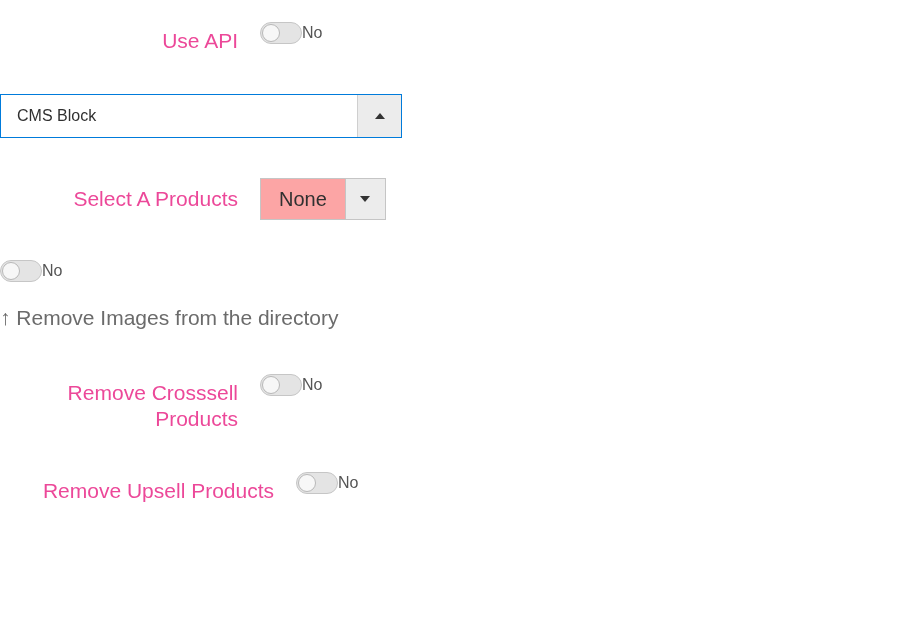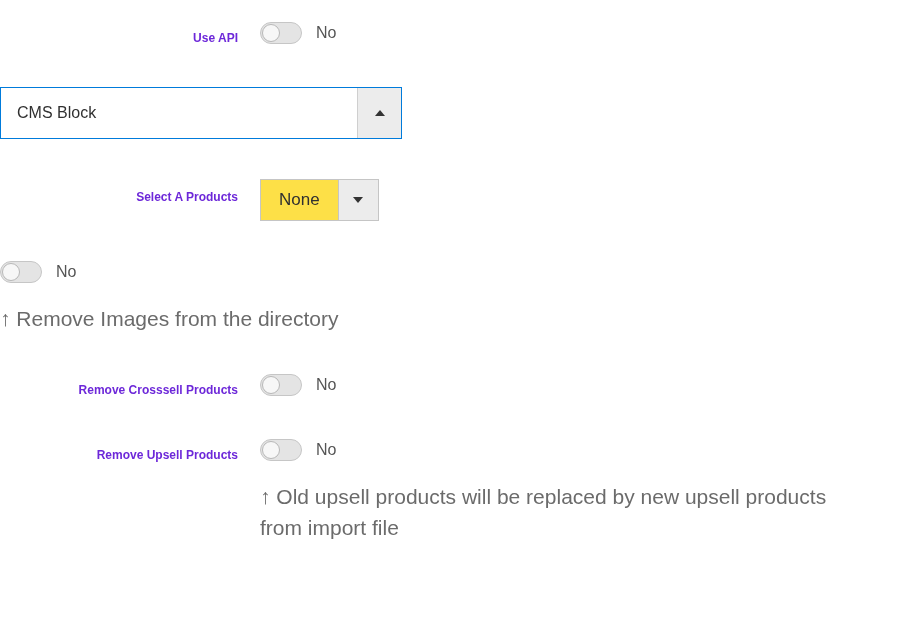--- a/index.html
+++ b/index.html
@@ -22,44 +22,43 @@
     margin-bottom: 38px;
   }
   .label-col {
     width: 260px;
     min-width: 260px;
     padding-right: 22px;
     text-align: right;
     padding-top: 8px;
   }
   .label-col .lbl {
-    font-weight: 700;
-    font-size: 12px;
-    color: #6d28d9;
+    font-weight: 400;
+    font-size: 21px;
+    color: #ec4899;
     line-height: 1.25;
     display: inline-block;
   }
   .required-mark {
     color: #e02b27;
     font-size: 15px;
     margin-left: 6px;
     position: relative;
     top: -2px;
   }
   .ctrl-col {
     flex: 1;
     padding-top: 2px;
     padding-right: 18px;
   }
 
   
   .toggle {
     display: inline-flex;
     align-items: center;
-    gap: 14px;
   }
   .toggle-track {
     width: 42px;
     height: 22px;
     border-radius: 22px;
     background: #e4e4e4;
     border: 1px solid #c6c6c6;
     position: relative;
     cursor: pointer;
   }
@@ -75,21 +74,21 @@
   }
   .toggle-text {
     font-size: 16px;
     color: #555;
   }
 
   
   .entity-select {
     display: inline-flex;
     border: 1px solid #007bdb;
-    height: 52px;
+    height: 44px;
     width: 402px;
   }
   .entity-select .sel-value {
     flex: 1;
     padding: 0 16px;
     display: flex;
     align-items: center;
     color: #303030;
     font-size: 16px;
     background: #fff;
@@ -116,22 +115,22 @@
   .plat-select {
     display: inline-flex;
     border: 1px solid #c5c5c5;
     height: 42px;
   }
   .plat-select .plat-value {
     padding: 0 18px;
     display: flex;
     align-items: center;
     color: #303030;
-    background: #fde047;
-    font-size: 17px;
+    background: #fca5a5;
+    font-size: 20px;
   }
   .plat-select .plat-btn {
     width: 40px;
     border-left: 1px solid #c5c5c5;
     background: #ececec;
     display: flex;
     align-items: center;
     justify-content: center;
     cursor: pointer;
   }
@@ -213,28 +212,27 @@
     <div class="ctrl-col">
       <div class="toggle">
         <div class="toggle-track">
           <div class="toggle-knob"></div>
         </div>
         <span class="toggle-text">No</span>
       </div>
     </div>
   </div>
 
-  <div class="row" style="margin-bottom:16px;">
+  <div class="row" style="margin-bottom:16px;padding-left:36px;">
     <div class="label-col">
       <span class="lbl">Remove Upsell Products</span>
     </div>
     <div class="ctrl-col">
       <div class="toggle">
         <div class="toggle-track">
           <div class="toggle-knob"></div>
         </div>
         <span class="toggle-text">No</span>
       </div>
-      <div class="hint">↑ Old upsell products will be replaced by new upsell products from import file</div>
     </div>
   </div>
 
 </div>
 
 </body></html>

